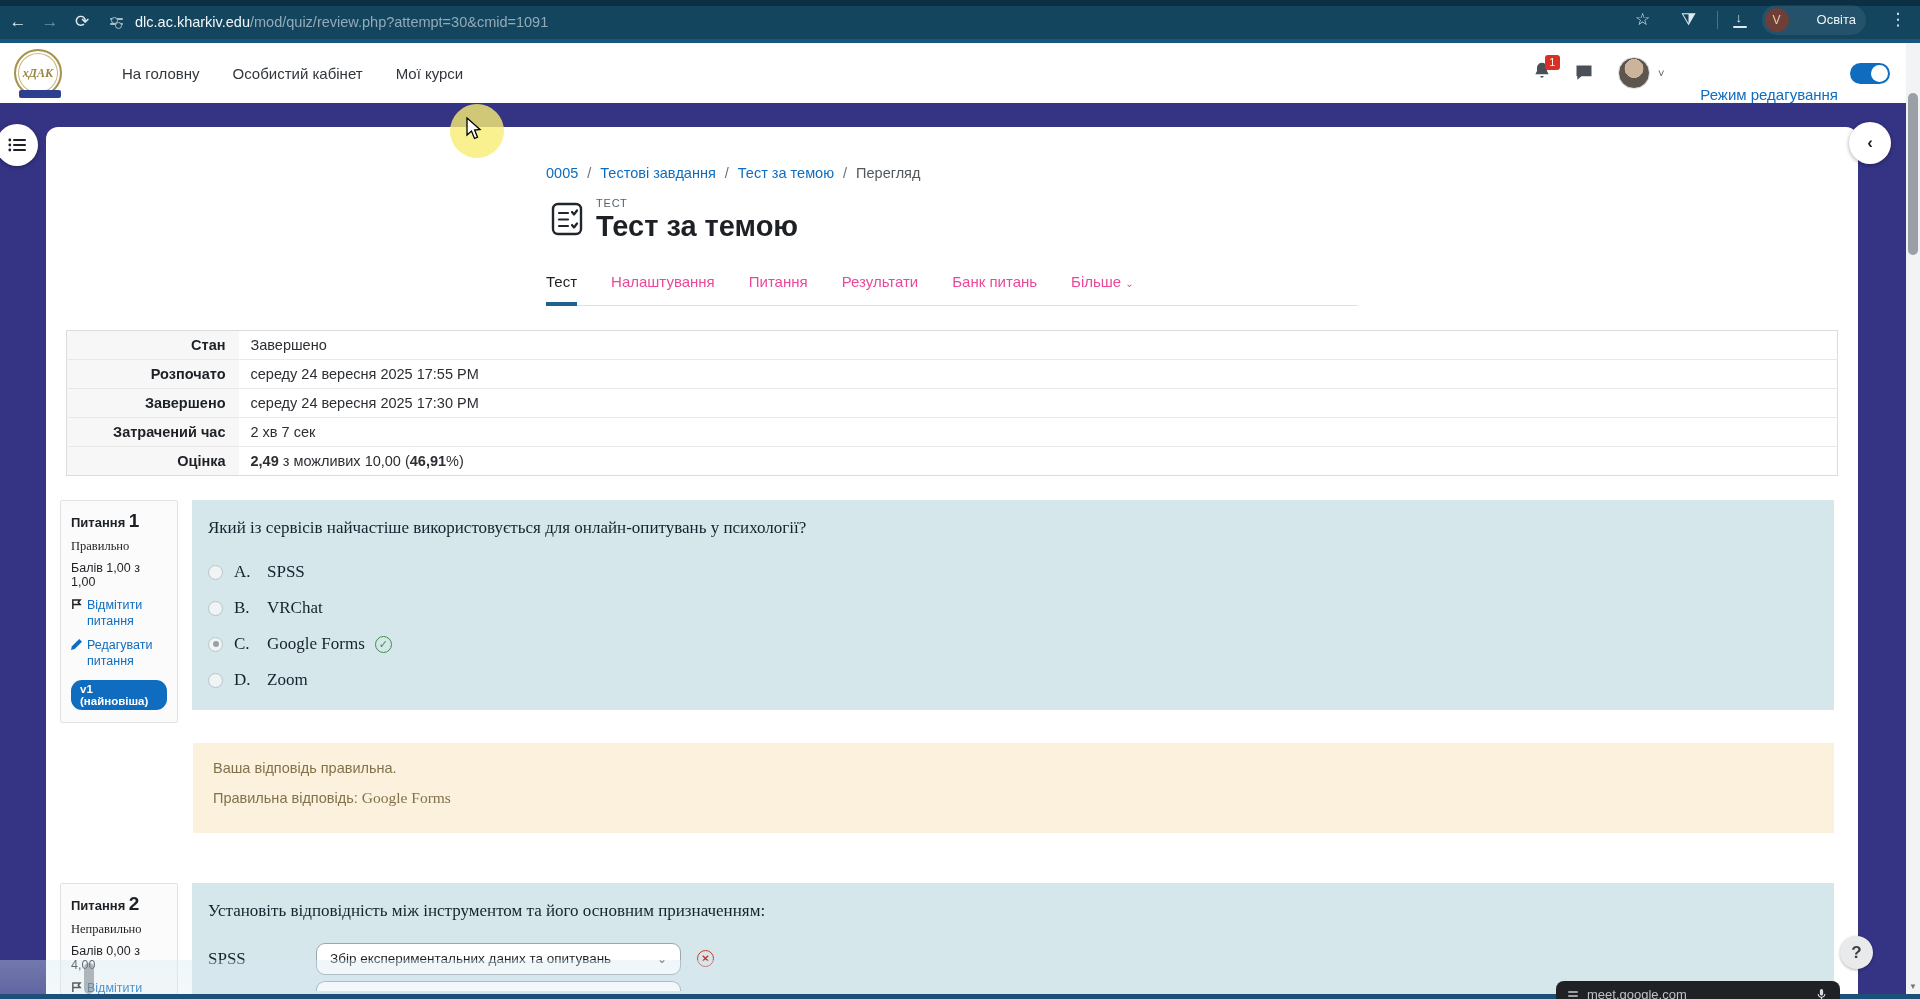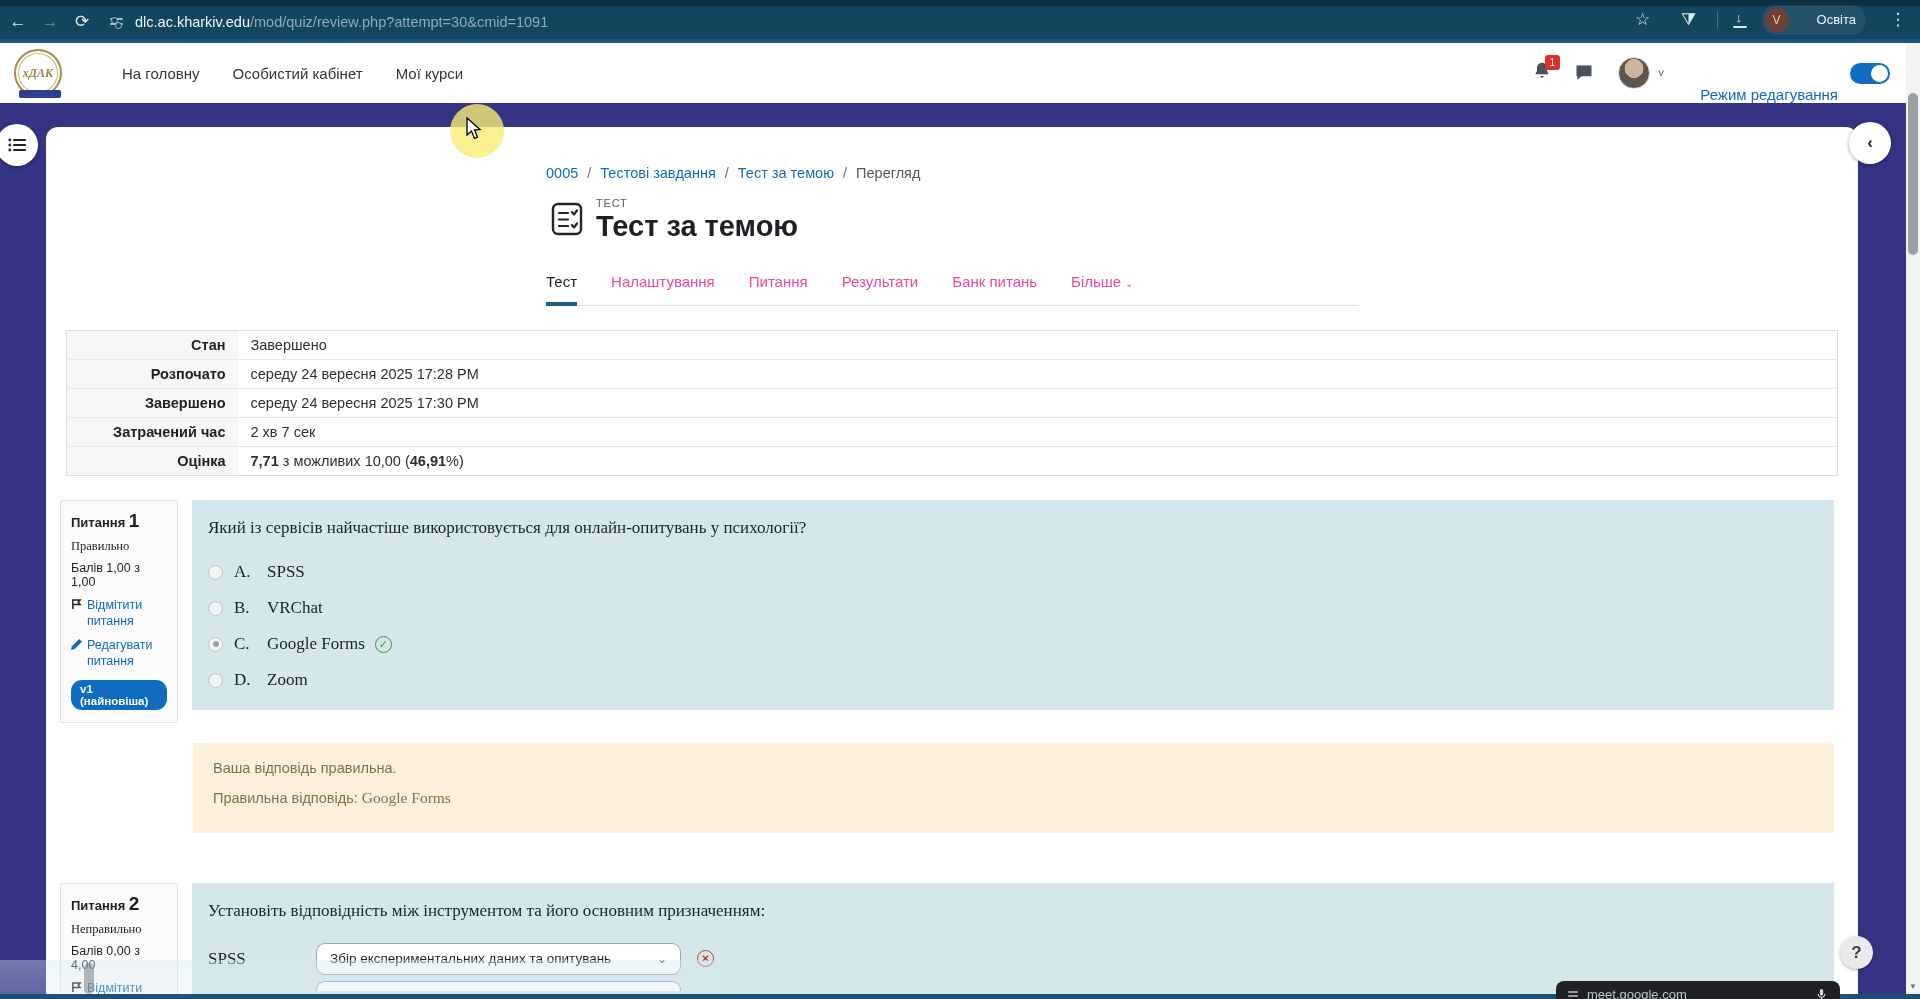--- a/index.html
+++ b/index.html
@@ -261,33 +261,33 @@
 
     <div class="summary-wrap">
       <table class="summary">
         <tbody>
             <tr>
               <th>Стан</th>
               <td>Завершено</td>
             </tr>
         <tr>
               <th>Розпочато</th>
-              <td>середу 24 вересня 2025 17:28 PM</td>
+              <td>середу 24 вересня 2025 17:55 PM</td>
             </tr>
         <tr>
               <th>Завершено</th>
               <td>середу 24 вересня 2025 17:30 PM</td>
             </tr>
         <tr>
               <th>Затрачений час</th>
               <td>2 хв 7 сек</td>
             </tr>
         <tr>
               <th>Оцінка</th>
-          <td><b>7,71</b><span> з можливих 10,00 (</span><b>46,91</b><span>%)</span></td>
+          <td><b>2,49</b><span> з можливих 10,00 (</span><b>46,91</b><span>%)</span></td>
             </tr>
       </tbody>
         </table>
     </div>
 
     <div class="que">
       <div class="que-info">
         <div class="qno"><span>Питання</span> <span class="num">1</span></div>
         <div class="qstate">Правильно</div>
         <div class="qgrade">Балів 1,00 з 1,00</div>

